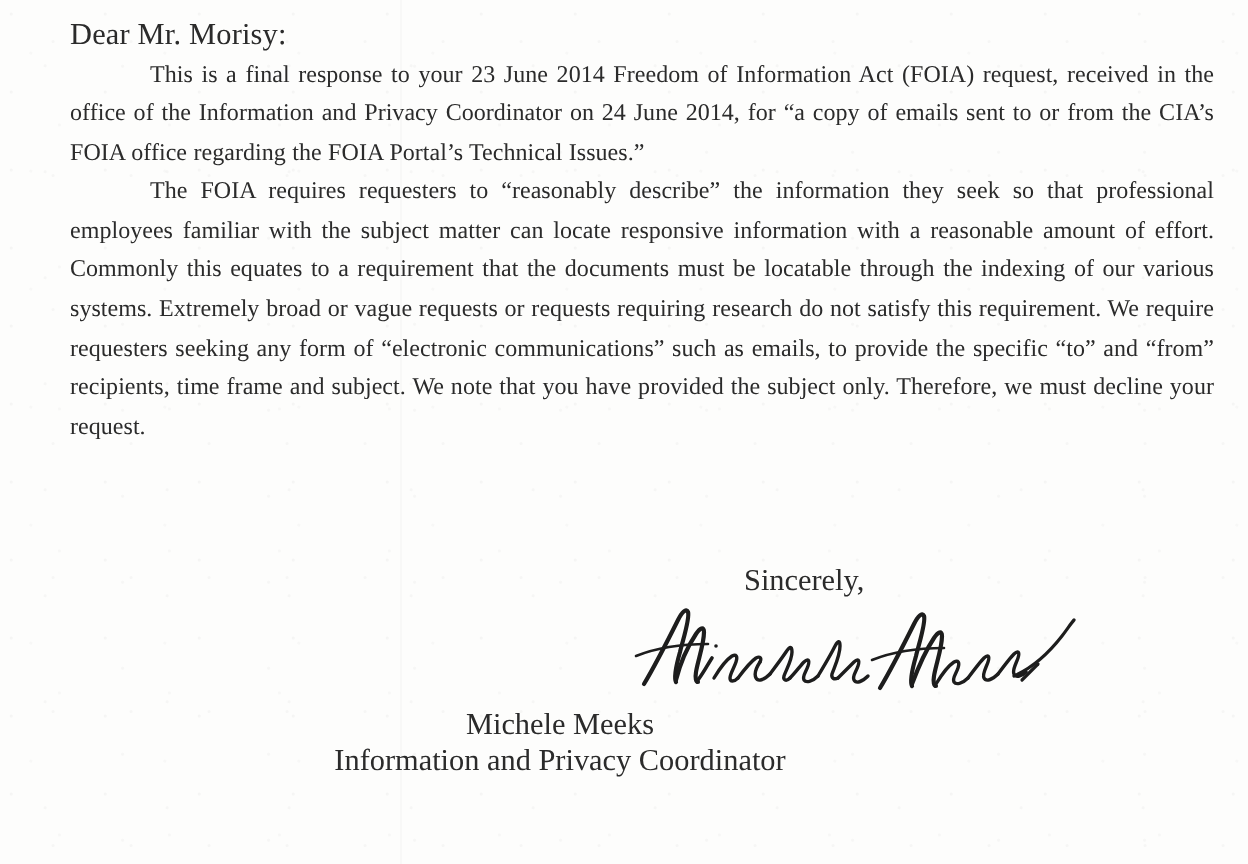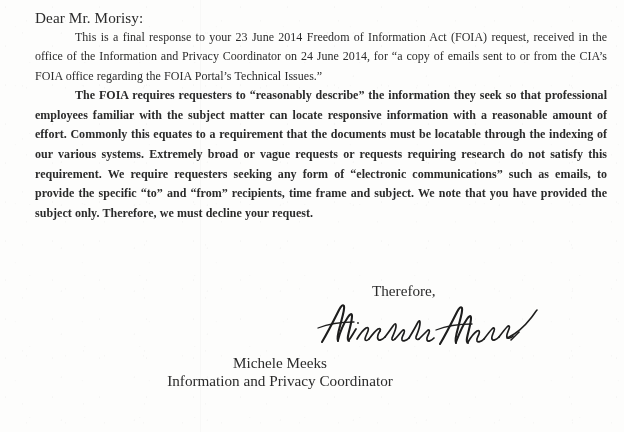--- a/index.html
+++ b/index.html
@@ -71,21 +71,21 @@
     margin: 0;
     font-size: 12px;
     line-height: 19.6px;
     text-align: justify;
     text-indent: 40px;
     letter-spacing: 0.02px;
     word-spacing: 0.2px;
   }
 
   .para-gap-1 { margin-top: 20px; }
-  .para-gap-2 { margin-top: 21px; font-weight: bold; }
+  .para-gap-2 { margin-top: 21px; }
 
   
   #closing {
     position: absolute;
     left: 0;
     top: 282px;
     width: 624px;
   }
   .sincerely {
     position: absolute;
@@ -143,21 +143,21 @@
     <div class="salutation">Dear Mr. Morisy:</div>
 
     <p class="body-para para-gap-1">This is a final response to your 23 June 2014 Freedom of Information Act (FOIA) request, received in the office of the Information and Privacy Coordinator on 24 June 2014, for “a copy of emails sent to or from the CIA’s FOIA office regarding the FOIA Portal’s Technical Issues.”</p>
 
     <p class="body-para para-gap-2">The FOIA requires requesters to “reasonably describe” the information they seek so that professional employees familiar with the subject matter can locate responsive information with a reasonable amount of effort.  Commonly this equates to a requirement that the documents must be locatable through the indexing of our various systems.  Extremely broad or vague requests or requests requiring research do not satisfy this requirement.  We require requesters seeking any form of “electronic communications” such as emails, to provide the specific “to” and “from” recipients, time frame and subject.  We note that you have provided the subject only.  Therefore, we must decline your request.</p>
 
   </div>
 
   <div id="closing">
 
-    <div class="sincerely">Therefore,</div>
+    <div class="sincerely">Sincerely,</div>
 
     <div id="signature-wrap">
       <svg viewBox="0 0 230 56" xmlns="http://www.w3.org/2000/svg">
         <g fill="none" stroke="#1d1d1d" stroke-linecap="round" stroke-linejoin="round">
 
           <path d="M10 44 C16 34 22 22 27 12 C29 8 31 6 32 8 C33 11 30 20 28 28 C26 35 25 41 26 43" stroke-width="2.1"></path>
           <path d="M26 42 C28 34 32 25 36 19 C38 16 40 15 40 18 C40 24 37 32 36 38 C35.5 41 36 43 37 43" stroke-width="2.1"></path>
 
           <path d="M6 30 C16 26 28 24 42 24" stroke-width="1.3"></path>
 

